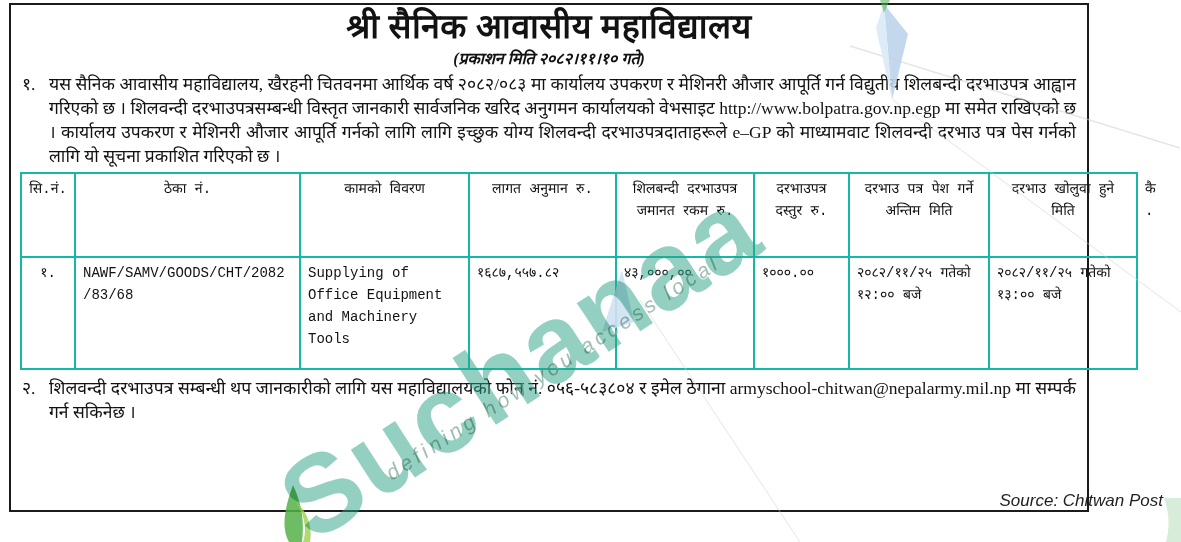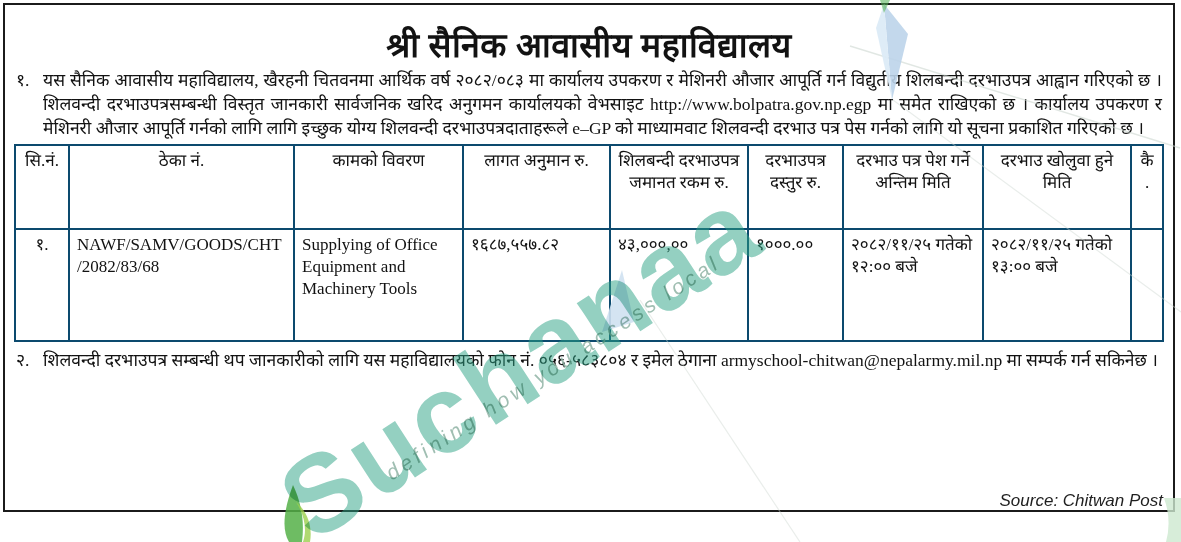--- a/index.html
+++ b/index.html
@@ -6,43 +6,44 @@
   body{
     width:1181px;height:542px;overflow:hidden;background:#ffffff;
     font-family:"Liberation Serif","DejaVu Serif",serif;color:#121212;
     position:relative;
   }
   *{box-sizing:border-box;}
   .page{position:relative;width:1181px;height:542px;overflow:hidden;background:#fff;}
 
   
   .frame{
-    position:absolute;left:3px;top:3px;width:1172px;height:509px;
-    border:2.5px solid #1b1b1b;padding:20px 9px 0 9px;z-index:1;
+    position:absolute;left:9px;top:3px;width:1080px;height:509px;
+    border:2.5px solid #1b1b1b;padding:1px 9px 0 9px;z-index:1;
   }
 
   
   .hdr{text-align:center;}
   .hdr-title{font-size:34px;font-weight:bold;line-height:42px;letter-spacing:.5px;}
   .hdr-loc{font-size:17px;font-weight:bold;line-height:21px;}
   .hdr-op{font-size:20px;font-weight:bold;line-height:25px;}
   .hdr-notice{font-size:20px;font-weight:600;line-height:24px;}
   .hdr-date{font-size:16px;font-weight:bold;font-style:italic;line-height:21px;margin-bottom:3px;}
 
   
   .para{display:flex;font-size:17.5px;line-height:24px;text-align:justify;margin:1px 2px 3px 2px;}
   .para-num{flex:0 0 27px;}
   .para-text{flex:1;overflow-wrap:break-word;}
 
   
   table.tender{width:100%;border-collapse:collapse;table-layout:fixed;margin:4px 0 6px 0;}
   .tender td,.tender th{
-    border:2px solid #0c4a6e;vertical-align:top;
-    font-size:17px;line-height:22px;padding:4px 7px;font-weight:normal;
+    border:2px solid #14b8a6;vertical-align:top;
+    font-size:14px;line-height:22px;padding:4px 7px;font-weight:normal;
     overflow-wrap:break-word;
+    font-family:Liberation Mono, monospace;
   }
   .tender thead th{text-align:center;height:84px;border-bottom-width:2.5px;}
   .tender tbody td{height:112px;text-align:left;}
   .tender tbody td.sn{text-align:center;}
   .en{font-size:19px;line-height:25px;}
   .c-sn{width:54px}.c-contract{width:225px}.c-desc{width:169px}.c-cost{width:147px}
   .c-sec{width:138px}.c-fee{width:95px}.c-dead{width:140px}.c-open{width:148px}.c-rem{width:auto}
 
   
   .source{
@@ -99,20 +100,21 @@
       <path d="M1164,498 Q1172,520 1166,542 L1181,542 L1181,498 Z" fill="#cde8cf" opacity="0.8"></path>
     </svg>
     <div class="wm-text">Suchanaa</div>
     <div class="wm-tagline">defining how you access local</div>
   </div>
 
   <div class="frame">
 
     <div class="hdr">
       <div class="hdr-title">श्री सैनिक आवासीय महाविद्यालय</div>
+      <div class="hdr-date">(प्रकाशन मिति २०८२।११।१० गते)</div>
     </div>
 
     <div class="para">
       <span class="para-num">१.</span>
       <span class="para-text">यस सैनिक आवासीय महाविद्यालय, खैरहनी चितवनमा आर्थिक वर्ष २०८२/०८३ मा कार्यालय उपकरण र मेशिनरी औजार आपूर्ति गर्न विद्युतीय शिलबन्दी दरभाउपत्र आह्वान गरिएको छ । शिलवन्दी दरभाउपत्रसम्बन्धी विस्तृत जानकारी सार्वजनिक खरिद अनुगमन कार्यालयको वेभसाइट http://www.bolpatra.gov.np.egp मा समेत राखिएको छ । कार्यालय उपकरण र मेशिनरी औजार आपूर्ति गर्नको लागि लागि इच्छुक योग्य शिलवन्दी दरभाउपत्रदाताहरूले e–GP को माध्यामवाट शिलवन्दी दरभाउ पत्र पेस गर्नको लागि यो सूचना प्रकाशित गरिएको छ ।</span>
     </div>
 
     <table class="tender">
       <colgroup>
         <col class="c-sn">

